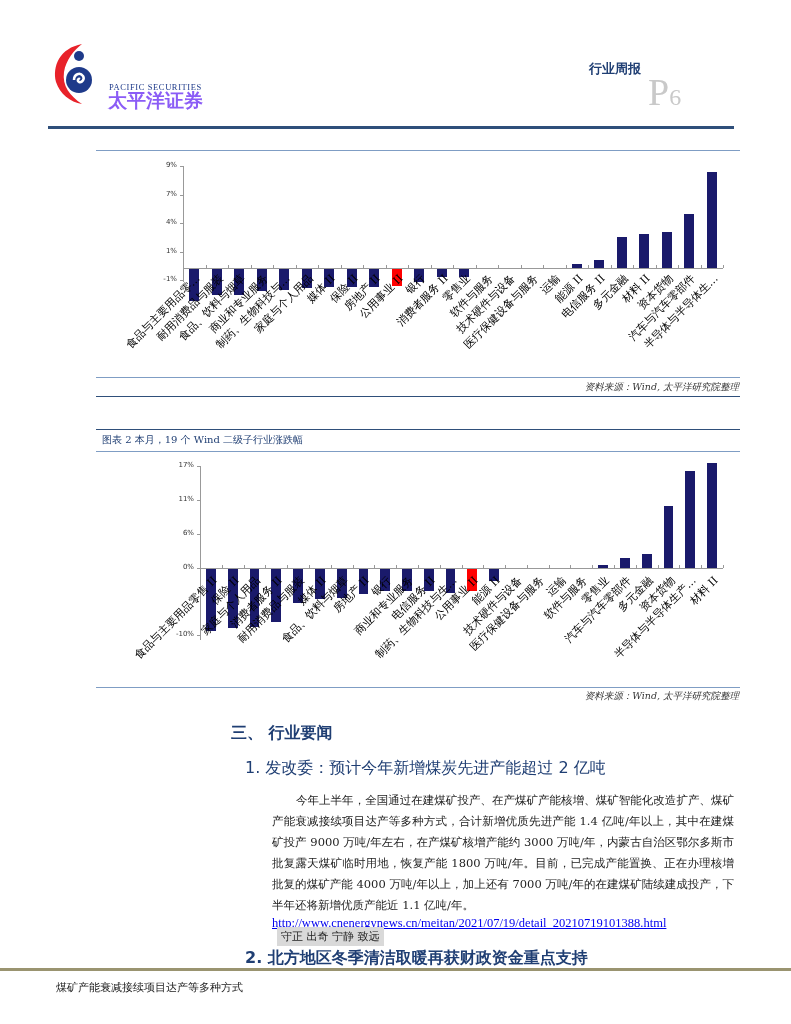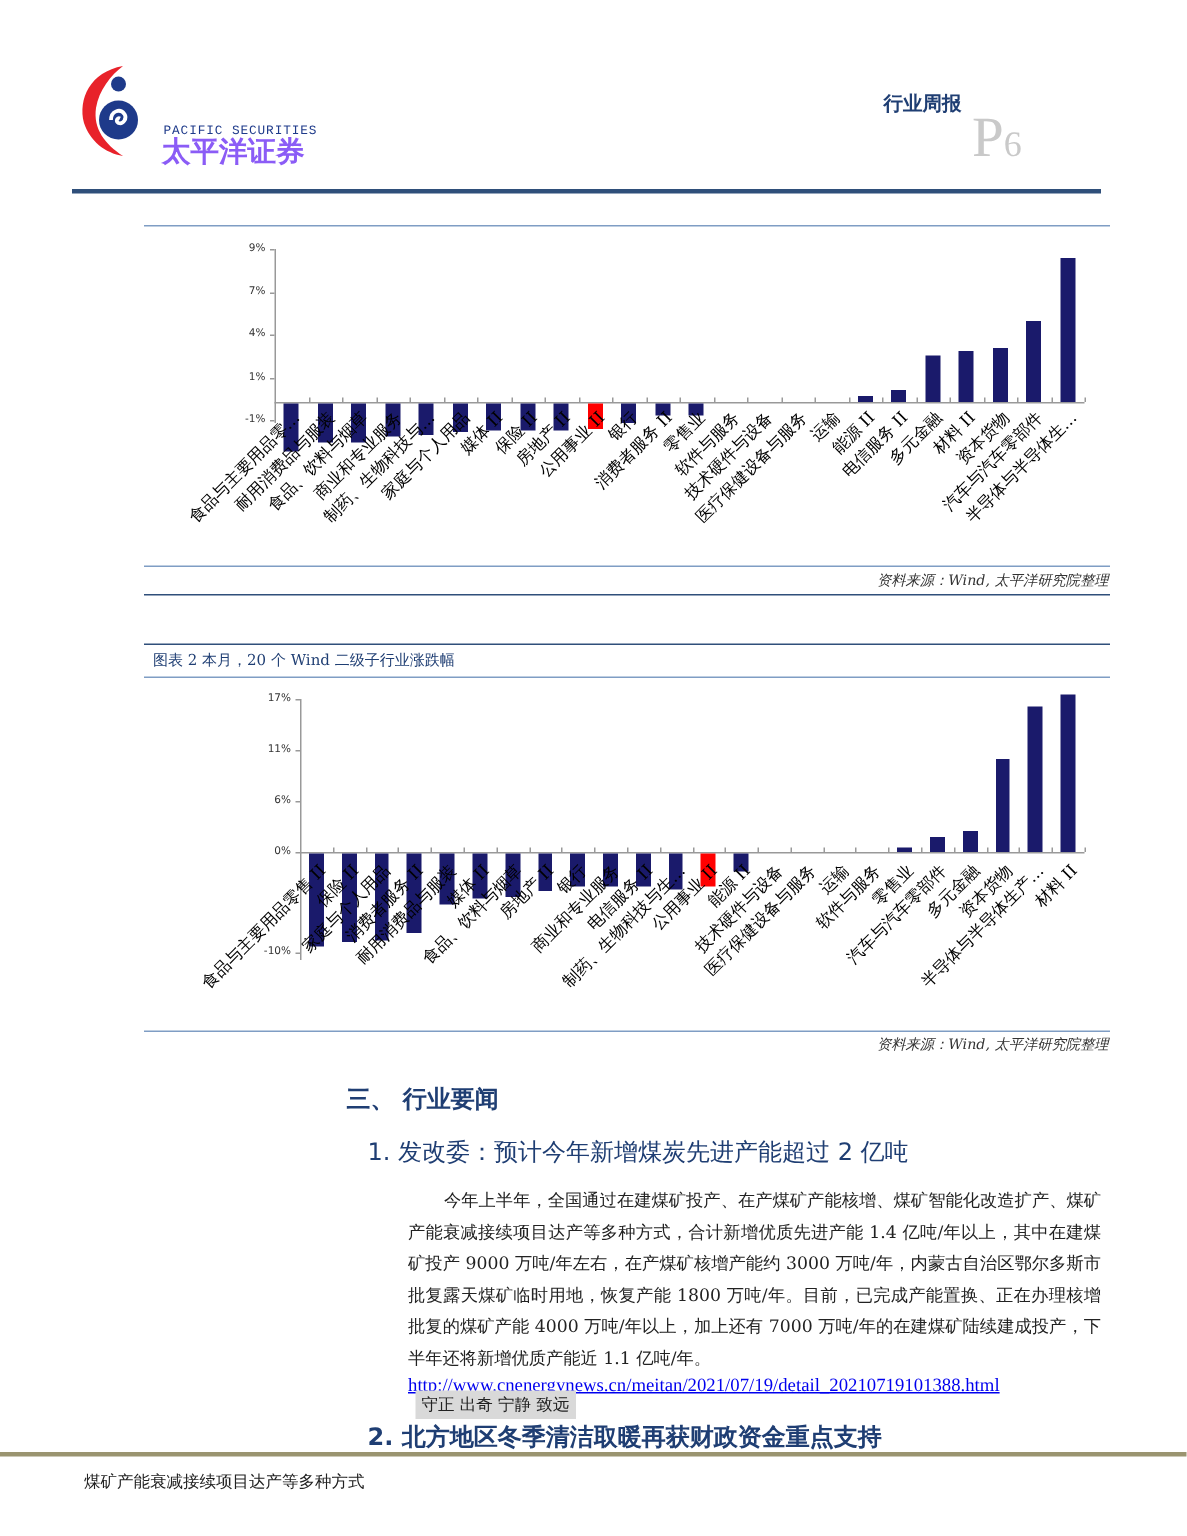--- a/index.html
+++ b/index.html
@@ -3,21 +3,21 @@
 <meta charset="utf-8">
 <style>
   * { box-sizing: border-box; margin: 0; padding: 0; }
   body { width: 791px; height: 1024px; background: #ffffff; position: relative; overflow: hidden;
          font-family: "DejaVu Serif", serif; color: #000; }
   .header { position: absolute; left: 0; top: 0; width: 791px; height: 132px; }
   .logo { position: absolute; left: 52px; top: 42px; width: 160px; height: 62px; }
   .logo-mark { position: absolute; left: 0; top: 0; width: 48px; height: 62px; }
   .logo-cn { position: absolute; left: 56px; top: 14px; font-family: "DejaVu Sans", sans-serif; font-weight: bold;
              font-size: 19px; color: #8b5cf6; letter-spacing: 0px; margin-top: 32px; }
-  .logo-en { position: absolute; left: 57px; top: 40px; font-family: Liberation Mono, monospace; font-size: 8.5px;
+  .logo-en { position: absolute; left: 57px; top: 40px; font-family: Liberation Serif, serif; font-size: 8.5px;
              color: #1e3a8a; letter-spacing: 0.6px; }
   .report-type { position: absolute; right: 150px; top: 60px; font-size: 13px; font-weight: bold; color: #1f3e73; }
   .report-title { position: absolute; right: 150px; top: 79px; font-size: 13px; font-weight: bold; color: #000; }
   .page-num { position: absolute; left: 648px; top: 70px; font-family: "Liberation Serif", serif; font-size: 38px; color: #c9c9c9; }
   .page-num small { font-size: 24px; }
   .header-rule { position: absolute; left: 48px; top: 126px; width: 686px; height: 3px; background: #2f4f7a; }
   .thin-rule { position: absolute; height: 1px; background: #7f9dc4; }
   .axis-label { position: absolute; font-family: "DejaVu Sans", sans-serif; font-size: 7px; color: #333; text-align: right; width: 30px; }
   .bar { position: absolute; background: #1a1a6b; }
   .bar.red { background: #ff0000; }
@@ -135,21 +135,21 @@
     <div class="cat" style="right: 97.75px; top: 269px;">汽车与汽车零部件</div>
     <div class="bar" style="left: 706.688px; width: 10.125px; height: 95.7px; top: 172.3px;"></div>
     <div style="position: absolute; left: 723px; top: 265px; width: 1px; height: 3px; background: rgb(153, 153, 153);"></div>
     <div class="cat" style="right: 75.25px; top: 269px;">半导体与半导体生…</div>
   </div>
 <div class="thin-rule" style="left:96px; top:377px; width:644px;"></div>
 <div class="source" style="top:381px;">资料来源：Wind, 太平洋研究院整理</div>
 <div class="thin-rule" style="left:96px; top:396px; width:644px; background:#2f4f7a;"></div>
 
 <div class="thin-rule" style="left:96px; top:429px; width:644px; background:#2f4f7a;"></div>
-<div class="fig-title">图表 2 本月，20 个 Wind 二级子行业涨跌幅</div>
+<div class="fig-title">图表 2 本月，19 个 Wind 二级子行业涨跌幅</div>
 <div class="thin-rule" style="left:96px; top:451px; width:644px;"></div>
 <div id="chart2">
     <div style="position: absolute; left: 200px; top: 466px; width: 1px; height: 174px; background: rgb(153, 153, 153);"></div>
     <div style="position: absolute; left: 200px; top: 568px; width: 523px; height: 1px; background: rgb(153, 153, 153);"></div>
     <div class="axis-label" style="left: 164px; top: 461px;">17%</div>
     <div style="position: absolute; left: 197px; top: 466px; width: 3px; height: 1px; background: rgb(153, 153, 153);"></div>
     <div class="axis-label" style="left: 164px; top: 495px;">11%</div>
     <div style="position: absolute; left: 197px; top: 500px; width: 3px; height: 1px; background: rgb(153, 153, 153);"></div>
     <div class="axis-label" style="left: 164px; top: 529px;">6%</div>
     <div style="position: absolute; left: 197px; top: 534px; width: 3px; height: 1px; background: rgb(153, 153, 153);"></div>

